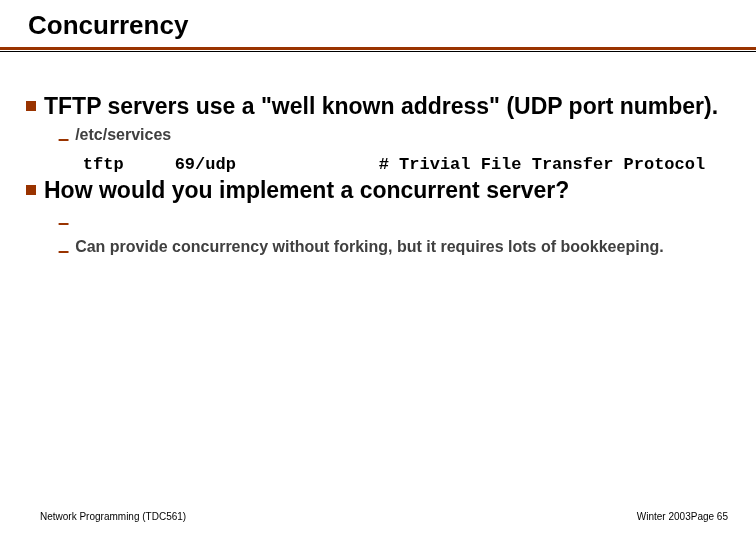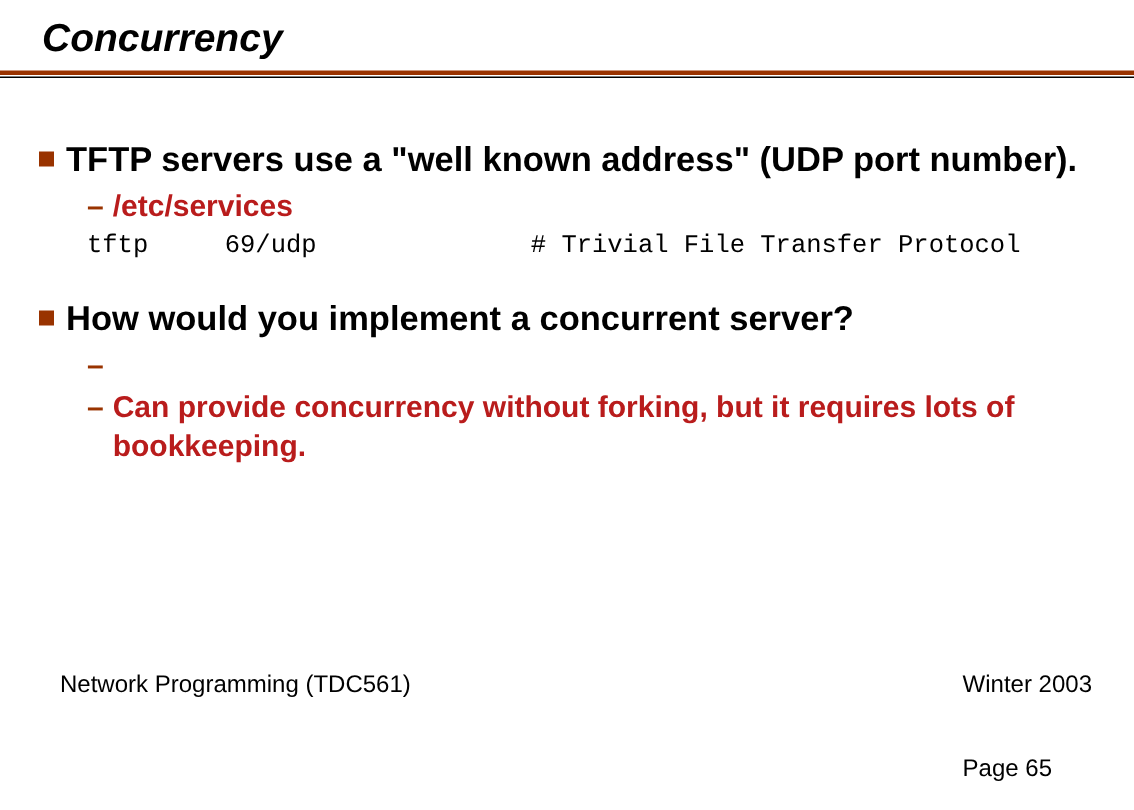--- a/index.html
+++ b/index.html
@@ -10,21 +10,20 @@
     font-family: Arial, Helvetica, sans-serif;
     position: relative;
     overflow: hidden;
   }
   .title-area {
     padding: 10px 0 0 28px;
   }
   .title {
     font-size: 26px;
     font-weight: bold;
-    font-style: italic;
     color: #000000;
   }
   .rule-thick {
     margin-top: 6px;
     height: 3px;
     background: #993300;
     width: 100%;
   }
   .rule-thin {
     margin-top: 1px;
@@ -59,53 +58,52 @@
     margin-top: 2px;
   }
   .dash {
     font-size: 20px;
     font-weight: bold;
     color: #993300;
     margin-right: 6px;
     line-height: 1.3;
   }
   .sub-text {
-    font-size: 20px;
+    font-size: 16px;
     font-weight: bold;
-    color: #b91c1c;
+    color: #404040;
     line-height: 1.3;
   }
   .code-line {
     font-family: "Courier New", monospace;
     font-size: 17px;
-    font-weight: normal;
+    font-weight: bold;
     color: #000000;
     margin-left: 32px;
     margin-top: 4px;
     white-space: pre;
+    text-align: center;
   }
   .section2 {
-    margin-top: 24px;
+    margin-top: 2px;
   }
   .footer {
     position: absolute;
     bottom: 18px;
     left: 0;
     width: 100%;
     padding: 0 28px 0 40px;
     display: flex;
     justify-content: space-between;
     align-items: baseline;
-    font-size: 16px;
+    font-size: 10px;
     color: #000000;
   }
   .footer-right {
     display: flex;
-    gap: 38px;
-    flex-direction: column;
   }
 </style>
 </head>
 <body>
 
 <div class="title-area">
   <div class="title">Concurrency</div>
 </div>
 <div class="rule-thick"></div>
 <div class="rule-thin"></div>

